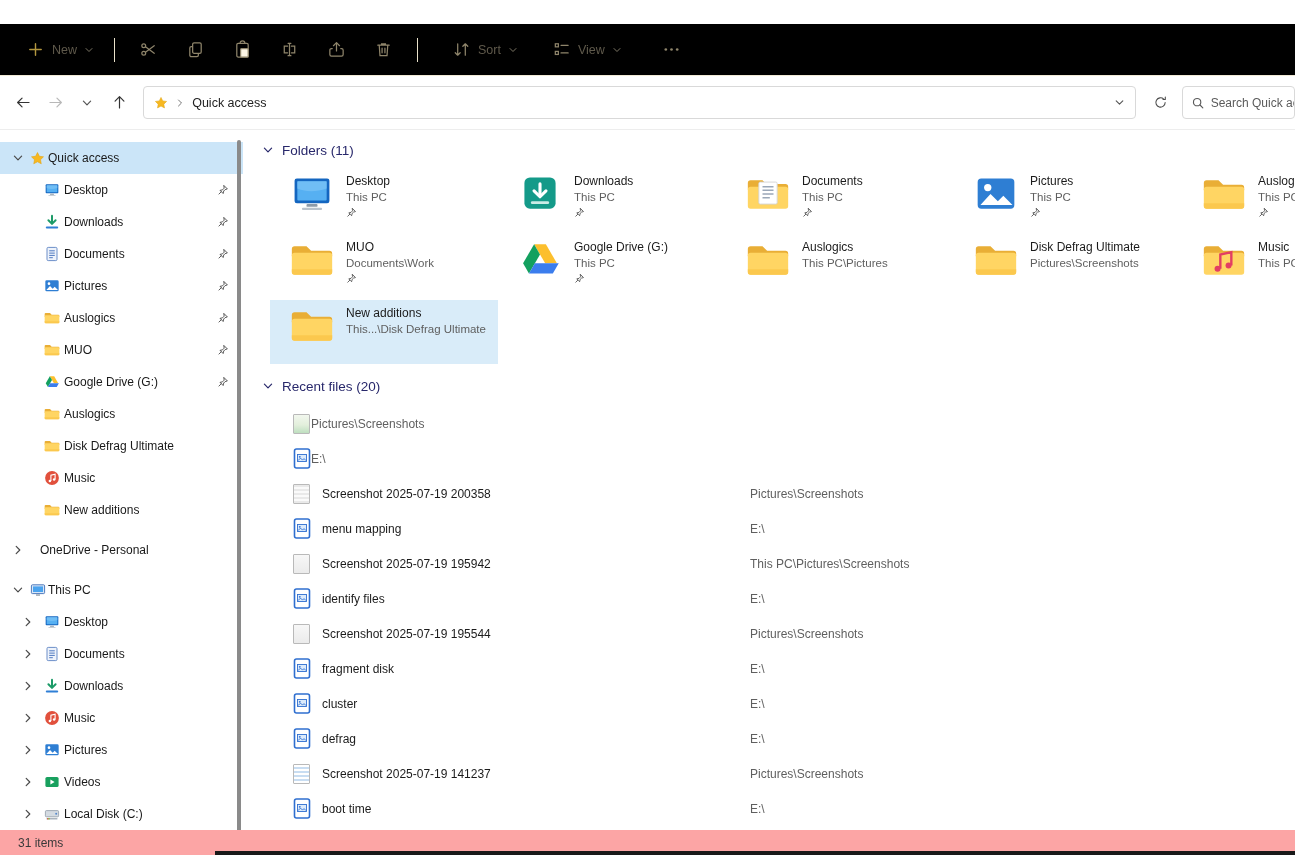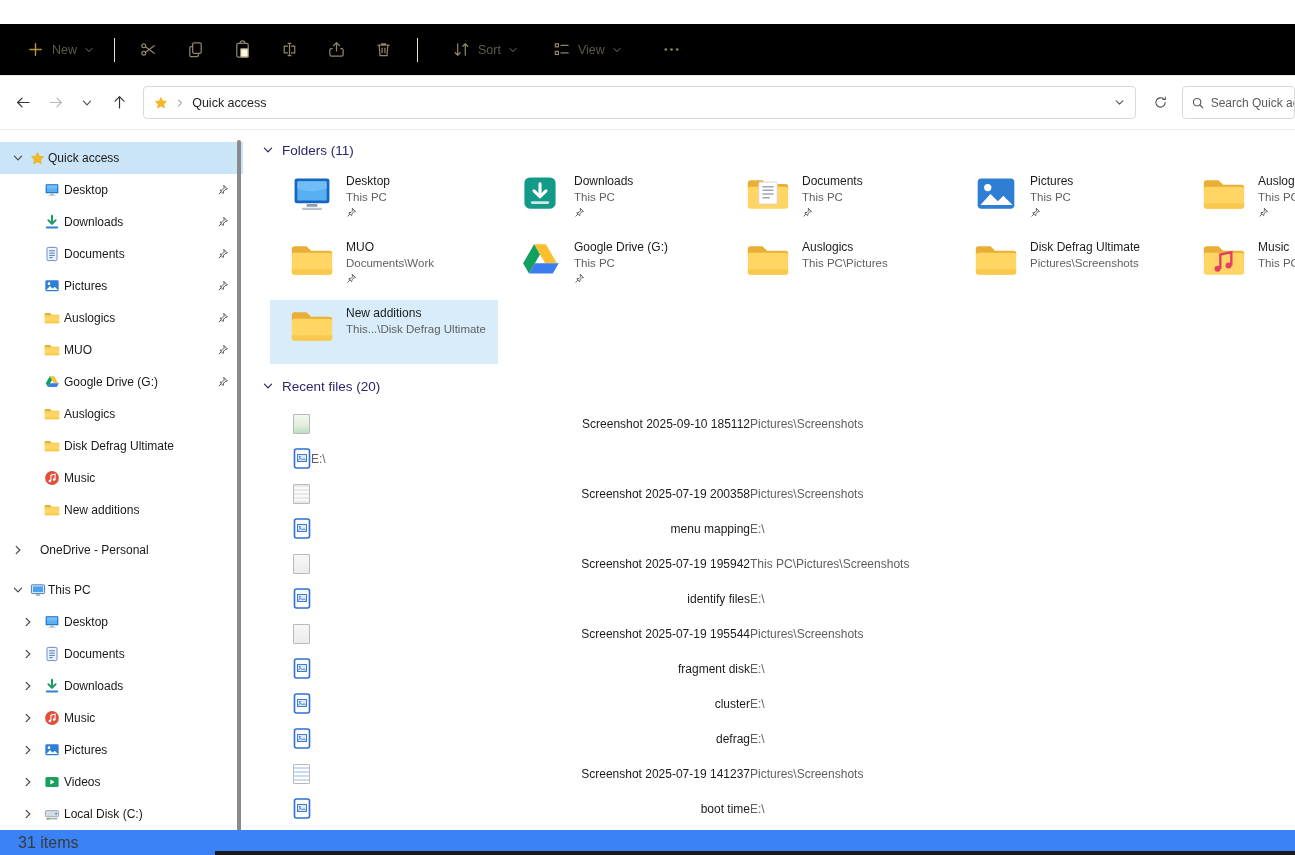--- a/index.html
+++ b/index.html
@@ -71,21 +71,21 @@
   .sn-chev svg,.sn-icon svg,.sn-pin svg{width:100%;height:100%;}
   .sec-gap{height:8px;}
   .star-glyph{width:15px;height:15px;display:flex;}
   .star-glyph svg{width:100%;height:100%;}
 
   
   .side-scroll{position:absolute;left:237px;top:140px;width:4px;height:706px;background:#8a8a8a;
     border-radius:2px;cursor:pointer;}
 
   
-  .content{position:absolute;left:243px;top:130px;right:0;bottom:25px;background:#fff;overflow:hidden;text-align:right;}
+  .content{position:absolute;left:243px;top:130px;right:0;bottom:25px;background:#fff;overflow:hidden;}
   .group-header{display:flex;align-items:center;gap:8px;color:#28286b;font-size:13.5px;
     margin:12px 0 0 19px;height:16px;}
   .gh-chev{width:12px;height:12px;display:flex;color:#28286b;cursor:pointer;}
   .gh-chev svg{width:100%;height:100%;}
   .folders-grid{margin:10px 0 0 27px;width:1140px;display:grid;
     grid-template-columns:repeat(5,228px);grid-auto-rows:64px;row-gap:2px;}
   .tile{display:flex;align-items:flex-start;padding:6px 8px 0 20px;gap:12px;cursor:pointer;}
   .tile.selected{background:#d9ecf9;}
   .tile-icon{width:44px;height:38px;flex:none;margin-top:1px;display:flex;}
   .tile-icon svg{width:100%;height:100%;}
@@ -102,22 +102,22 @@
   .r-loc{font-size:12px;color:#5f5f5f;white-space:nowrap;}
 
   
   .thumb{width:17px;height:20px;border:1px solid #b9b9b9;border-radius:1px;display:block;background:#f5f5f5;}
   .thumb-green{background:linear-gradient(180deg,#f2f7ee 0%,#e3efdc 55%,#bedfc0 100%);}
   .thumb-stripes{background:repeating-linear-gradient(180deg,#e9e9e9 0 2px,#fafafa 2px 4px);}
   .thumb-light{background:linear-gradient(180deg,#f7f7f7 0%,#ebebeb 100%);}
   .thumb-blue{background:repeating-linear-gradient(180deg,#ffffff 0 2px,#c8ddf2 2px 4px);}
 
   
-  .statusbar{position:absolute;left:0;right:0;bottom:0;height:25px;background:#3b82f6;
-    display:flex;align-items:center;padding-left:18px;font-size:16px;color:#3a3a3a;}
+  .statusbar{position:absolute;left:0;right:0;bottom:0;height:25px;background:#fca5a5;
+    display:flex;align-items:center;padding-left:18px;font-size:12px;color:#3a3a3a;}
   .bottom-strip{position:absolute;left:215px;right:0;bottom:0;height:4px;background:#191919;z-index:5;}
 </style>
 </head>
 <body>
 
 <div class="window">
 
 
   <div class="toolbar">
     <button class="tb-btn tb-new">
@@ -864,21 +864,20 @@
             <path d="M2.4 4.2 6 7.8l3.6-3.6" fill="none" stroke="currentColor" stroke-width="1.2" stroke-linecap="round" stroke-linejoin="round"></path>
           </svg>
         </span>
       <span>Recent files (20)</span>
     </div>
     <div class="recent-list">
         <div class="recent-row">
     <span class="r-icon">
             <span class="thumb thumb-green"></span>
           </span>
-    <span class="r-name">Screenshot 2025-09-10 185112</span>
     <span class="r-loc">Pictures\Screenshots</span>
   </div>
         <div class="recent-row">
     <span class="r-icon">
             <svg viewBox="0 0 17 21">
               <rect x="1" y="1" width="15" height="19" rx="2" fill="#fff" stroke="#2f6fd0" stroke-width="1.6"></rect>
               <rect x="4" y="6.5" width="9" height="7" fill="#dcebfb" stroke="#2f6fd0" stroke-width="0.9"></rect>
               <circle cx="6.3" cy="8.8" r="0.9" fill="#2f6fd0"></circle>
               <path d="M4.5 12.6 7 10.1l2 2 1.5-1.5 2 2" stroke="#2f6fd0" stroke-width="0.9" fill="none"></path>
             </svg>

